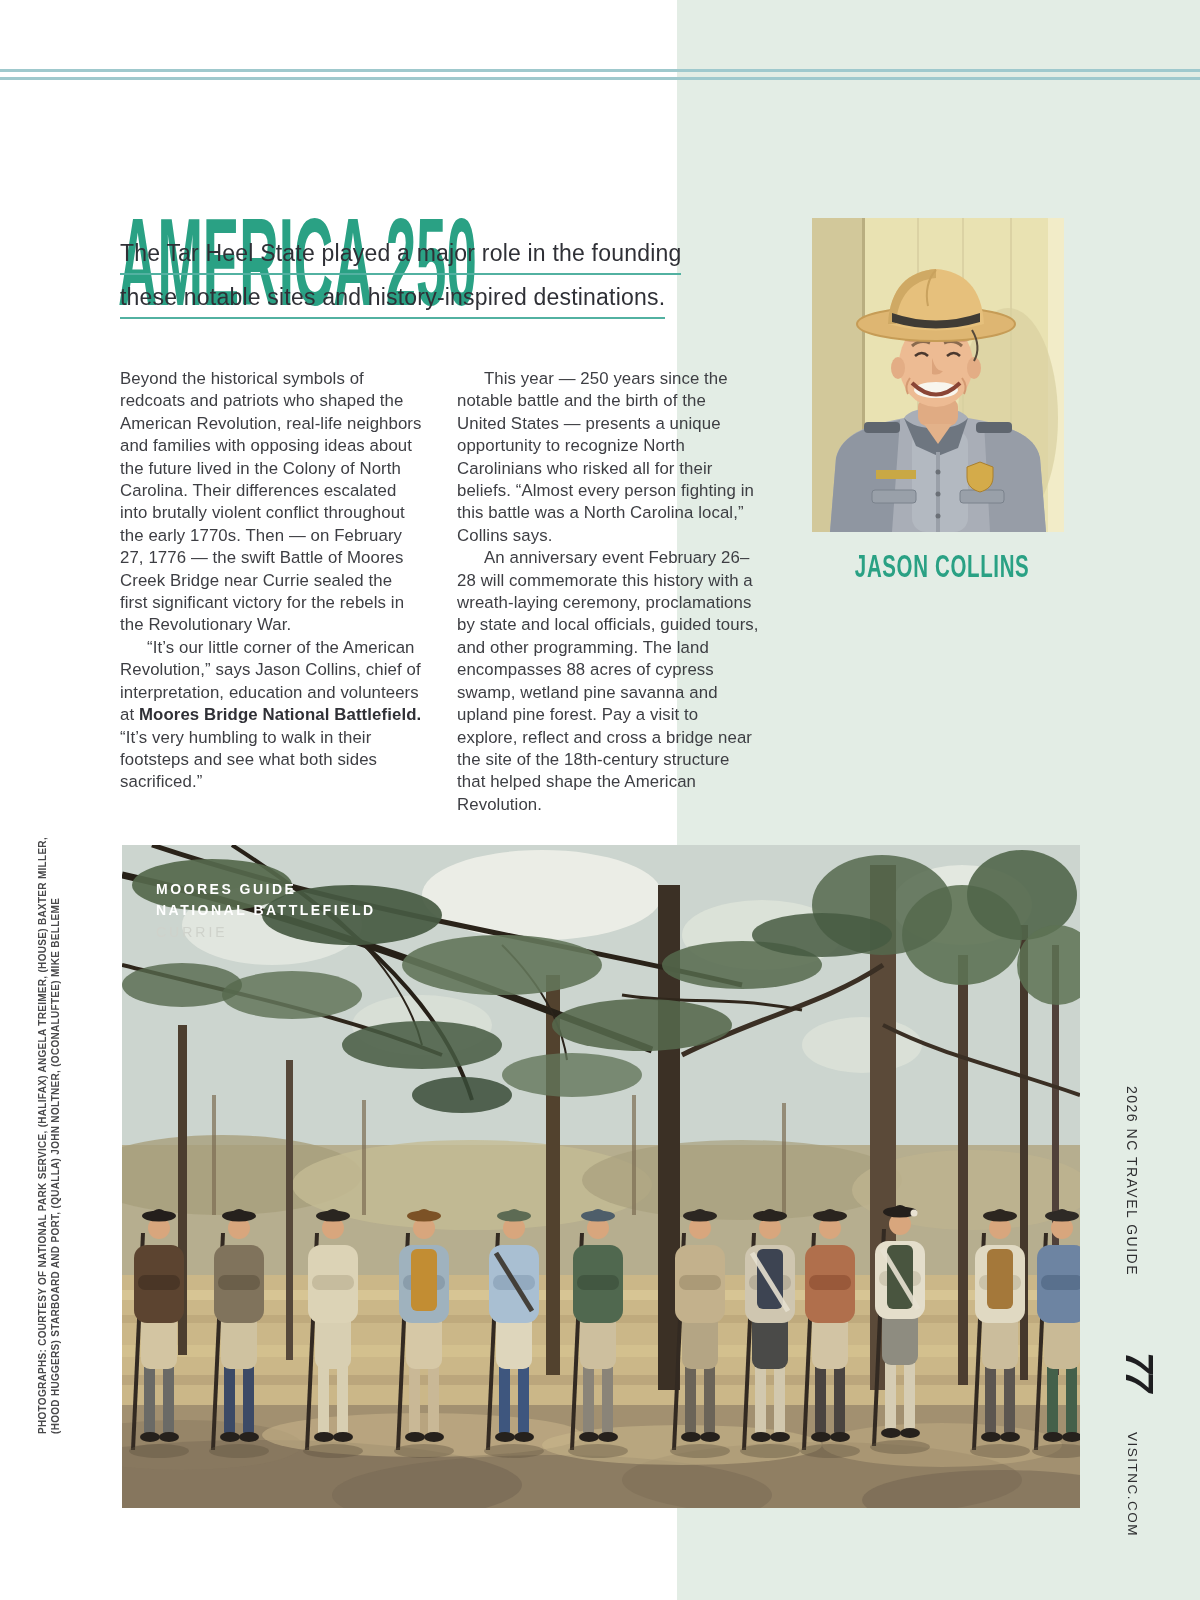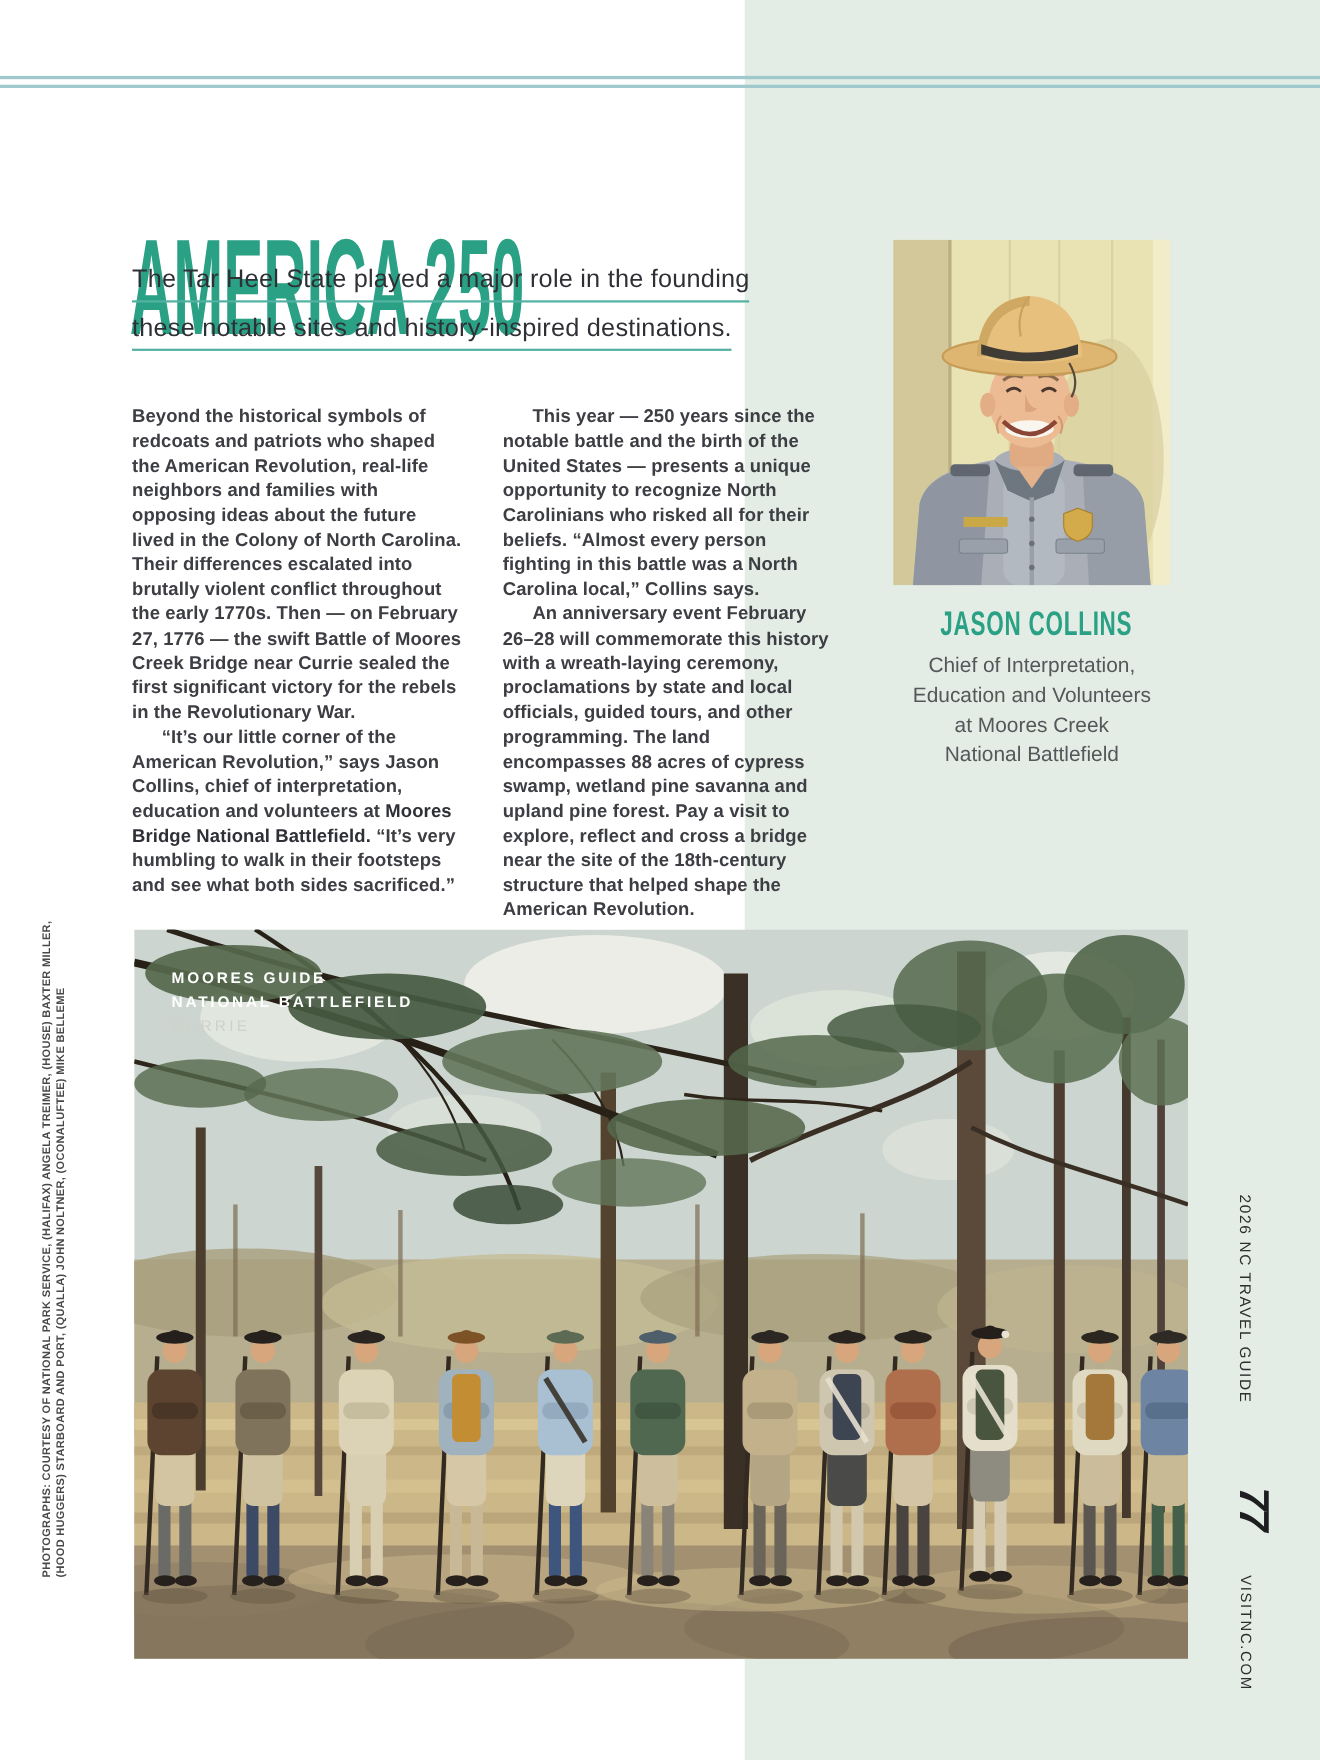--- a/index.html
+++ b/index.html
@@ -13,21 +13,21 @@
          color:var(--teal,#2aa184);transform:scaleX(.44);transform-origin:0 0;white-space:nowrap;}
 
   .intro{position:absolute;left:120px;top:240px;width:660px;}
   .intro-line{display:block;margin-bottom:9px;}
   .intro-line span{display:inline-block;font-size:23px;font-weight:normal;color:var(--ink,#2f3036);
          letter-spacing:.2px;padding-bottom:6px;border-bottom:2px solid var(--underline,#52b1a1);
          white-space:nowrap;}
 
   .columns{position:absolute;left:120px;top:368px;width:640px;display:flex;gap:35px;}
   .col{width:302px;font-size:16.8px;line-height:22.4px;color:var(--bodytext,#3d3e43);letter-spacing:.1px;}
-  .col p{margin:0;font-weight:bold;}
+  .col p{margin:0;}
   .col p.indent{text-indent:27px;}
   .col strong{color:var(--ink,#2f3036);}
 
   .portrait{position:absolute;left:812px;top:218px;width:252px;height:314px;margin:0;}
   .portrait svg{display:block;}
 
   .profile-name{position:absolute;left:812px;top:549px;width:252px;text-align:center;
         font-size:31px;font-weight:bold;color:var(--teal,#2aa184);letter-spacing:1px;
         transform:scaleX(.66);transform-origin:50% 0;white-space:nowrap;}
   .profile-caption{position:absolute;left:788px;top:592px;width:300px;text-align:center;
@@ -136,26 +136,20 @@
           <path d="M76,106 C78,70 96,53 124,51 L124,60 C100,62 86,78 84,106 Z" fill="#c9a25e" opacity="0.8"></path>
           <path d="M80,95 Q124,110 168,95 L168,104 Q124,117 80,104 Z" fill="#3f3b35"></path>
           <path d="M124,52 C116,60 113,74 116,88" stroke="#c9a25e" stroke-width="2" fill="none"></path>
           <path d="M160,112 C167,124 167,134 162,143" stroke="#55493a" stroke-width="2" fill="none"></path>
         </g>
       </g>
     </svg>
   </figure>
 
   <div class="profile-name">JASON COLLINS</div>
-  <div class="profile-caption">
-    <div>Chief of Interpretation,</div>
-    <div>Education and Volunteers</div>
-    <div>at Moores Creek</div>
-    <div>National Battlefield</div>
-  </div>
 
   <figure class="battle">
     <svg width="958" height="663" viewBox="0 0 958 663">
       <defs>
         <g id="reenactor">
           <path class="musket" d="M-26,205 L-16,-12"></path>
           <ellipse class="fshadow" cx="0" cy="206" rx="30" ry="7"></ellipse>
           <rect class="stock" x="-15" y="118" width="11" height="72" rx="4"></rect>
           <rect class="stock" x="4" y="118" width="11" height="72" rx="4"></rect>
           <ellipse class="shoe" cx="-9" cy="192" rx="10" ry="5"></ellipse>

